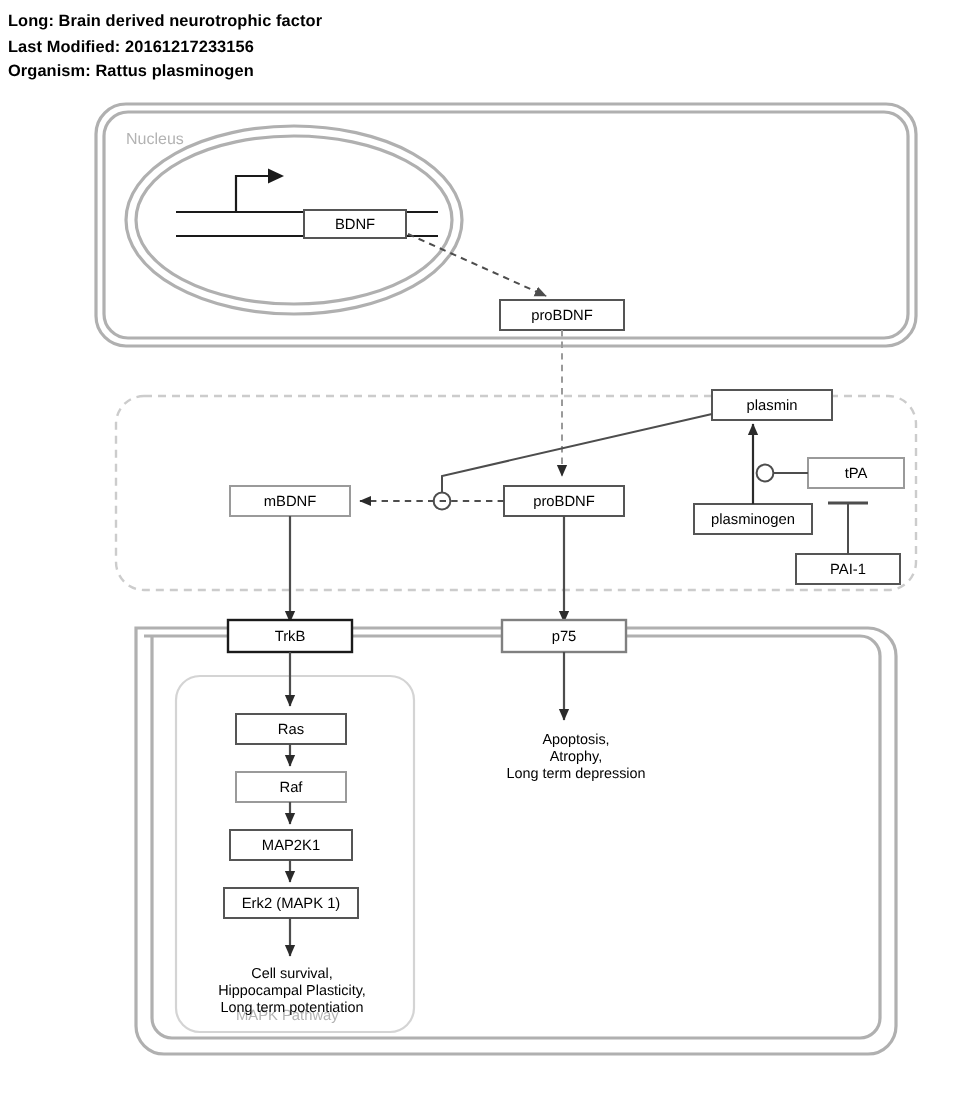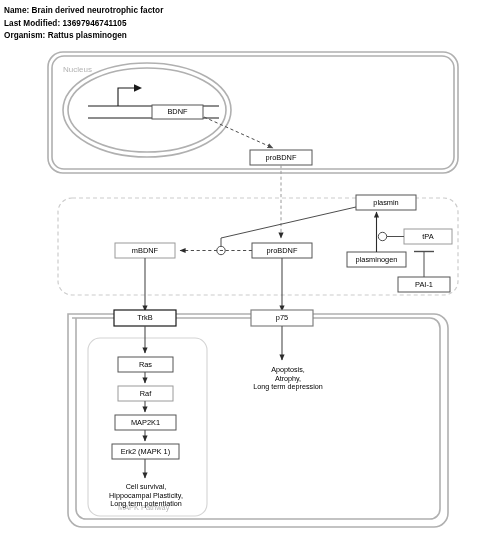--- a/index.html
+++ b/index.html
@@ -64,22 +64,22 @@
     fill: #000000;
     text-anchor: middle;
   }
 </style>
 </head>
 <body>
 
 <div id="canvas">
 
   <div class="header">
-    <div>Name: Brain derived neurotrophic factor</div>
-    <div>Last Modified: 13697946741105</div>
+    <div>Long: Brain derived neurotrophic factor</div>
+    <div>Last Modified: 20161217233156</div>
     <div>Organism: Rattus plasminogen</div>
   </div>
 
   <svg id="diagram" viewBox="0 0 480 555">
     <defs>
       <marker id="arrow-dark" markerWidth="7" markerHeight="7" refX="5.6" refY="3" orient="auto" markerUnits="userSpaceOnUse">
         <path d="M0,0.4 L6,3 L0,5.6 z" fill="#2b2b2b"></path>
       </marker>
       <marker id="arrow-gray" markerWidth="7" markerHeight="7" refX="5.6" refY="3" orient="auto" markerUnits="userSpaceOnUse">
         <path d="M0,0.4 L6,3 L0,5.6 z" fill="#4d4d4d"></path>

